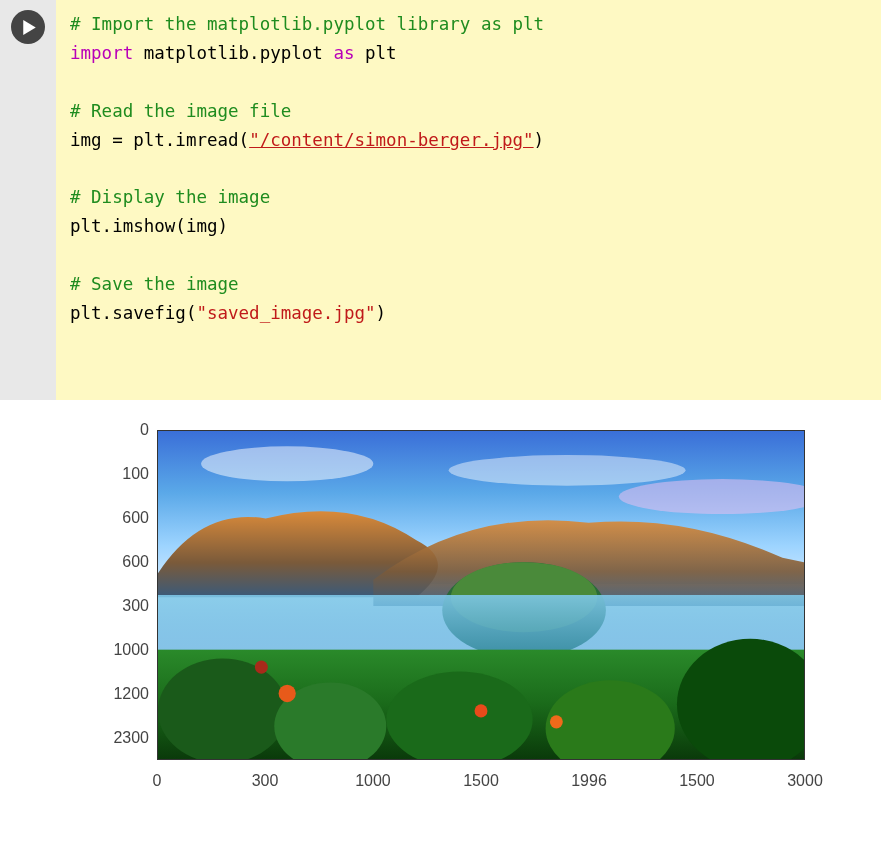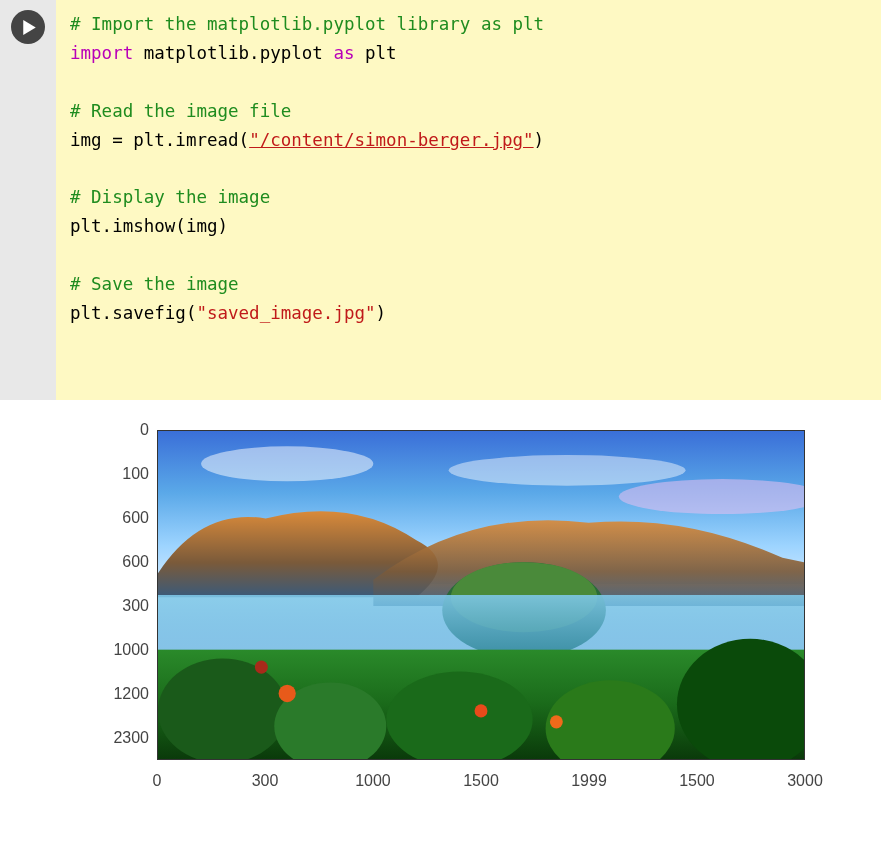--- a/index.html
+++ b/index.html
@@ -181,18 +181,18 @@
         <circle cx="150" cy="128" r="3" fill="#e84a1a"></circle>
         <circle cx="185" cy="133" r="3" fill="#f06a1a"></circle>
         <circle cx="48" cy="108" r="3" fill="#a82a1a"></circle>
       </svg>
     </div>
     <div class="x-axis">
       <span class="x-tick" style="left:0%">0</span>
       <span class="x-tick" style="left:16.67%">300</span>
       <span class="x-tick" style="left:33.33%">1000</span>
       <span class="x-tick" style="left:50%">1500</span>
-      <span class="x-tick" style="left:66.67%">1999</span>
+      <span class="x-tick" style="left:66.67%">1996</span>
       <span class="x-tick" style="left:83.33%">1500</span>
       <span class="x-tick" style="left:100%">3000</span>
     </div>
   </div>
 </div>
 
 </body></html>

